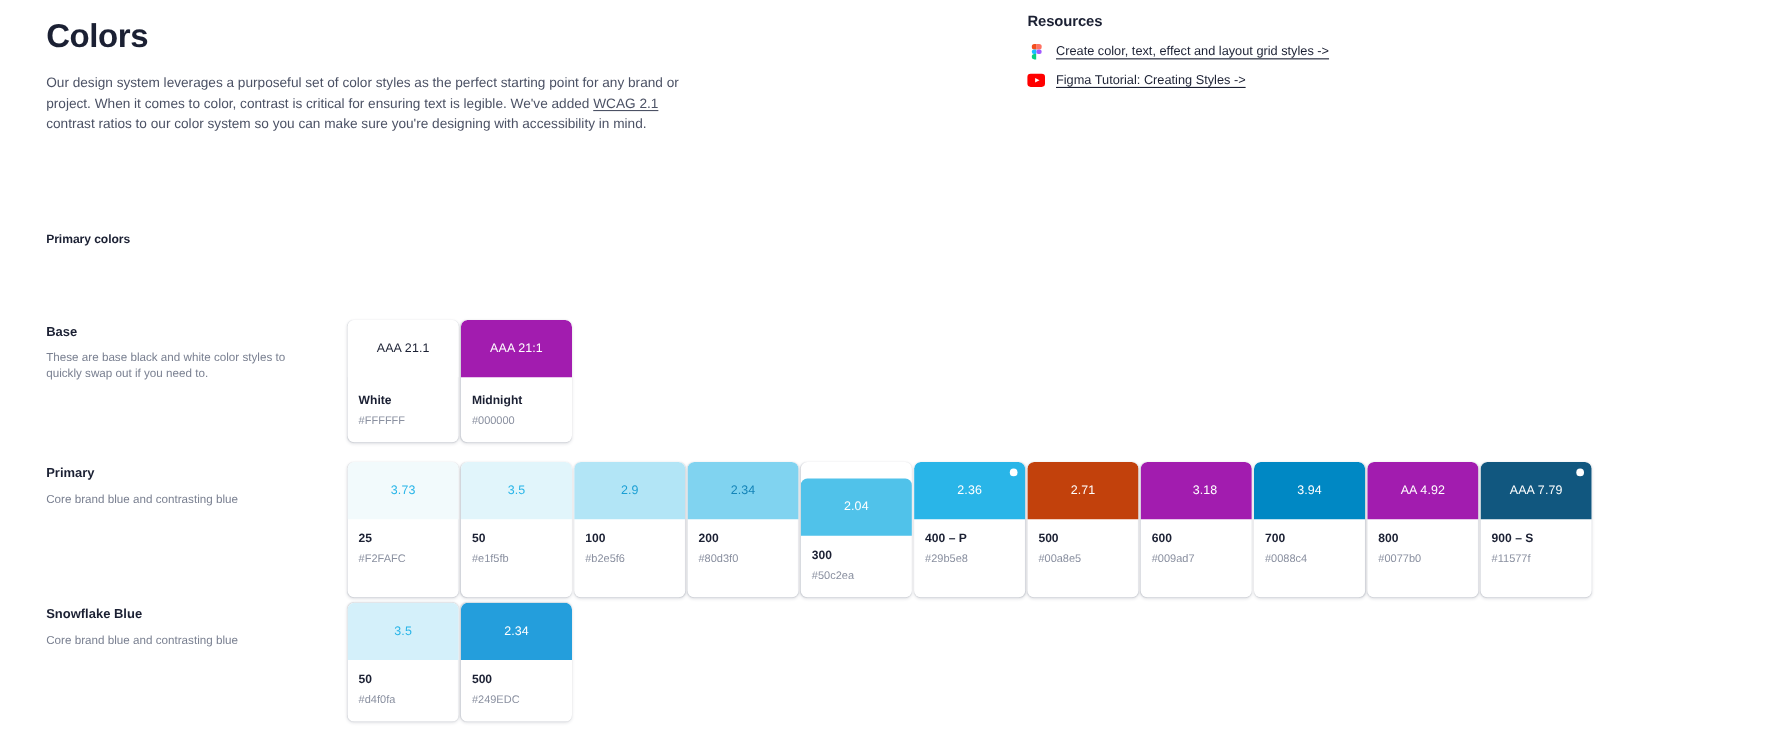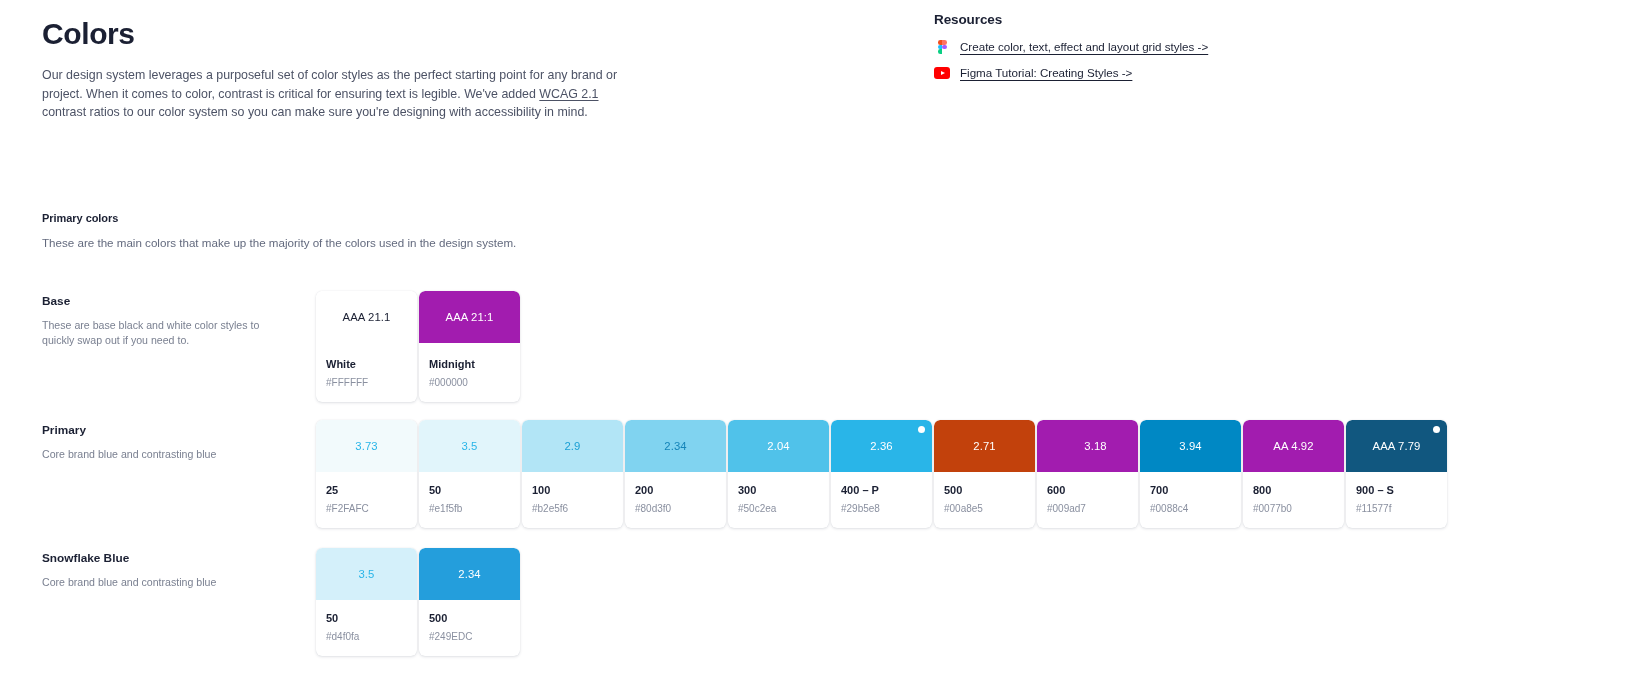--- a/index.html
+++ b/index.html
@@ -205,21 +205,20 @@
     <div class="resource-row">
       <span class="res-icon">
         <span class="yt-glyph"></span>
       </span>
       <a class="res-link" href="#">Figma Tutorial: Creating Styles -&gt;</a>
     </div>
   </div>
 
   <div class="section">
     <div class="section-title">Primary colors</div>
-    <div class="section-desc">These are the main colors that make up the majority of the colors used in the design system.</div>
   </div>
 
   <div class="color-row row-base">
     <div class="row-meta">
       <div class="row-name">Base</div>
       <div class="row-sub">These are base black and white color styles to quickly swap out if you need to.</div>
     </div>
     <div class="swatches" id="swatches-base">
         <div class="card base">
           <div class="chip" style="background: rgb(255, 255, 255);">
@@ -278,21 +277,21 @@
         <div class="card">
           <div class="chip" style="background: rgb(128, 211, 240);">
             <span class="chip-ratio" style="color: rgb(20, 132, 184);">2.34</span>
           </div>
           <div class="card-body">
             <div class="card-name">200</div>
             <div class="card-hex">#80d3f0</div>
           </div>
         </div>
         <div class="card">
-          <div class="chip" style="background: rgb(80, 194, 234);">
+          <div class="chip" style="background: rgb(80, 194, 234); margin-top: 15px;">
             <span class="chip-ratio" style="color: rgb(255, 255, 255);">2.04</span>
           </div>
           <div class="card-body">
             <div class="card-name">300</div>
             <div class="card-hex">#50c2ea</div>
           </div>
         </div>
         <div class="card">
           <div class="chip" style="background: rgb(41, 181, 232);">
             <span class="chip-ratio" style="color: rgb(255, 255, 255);">2.36</span>

